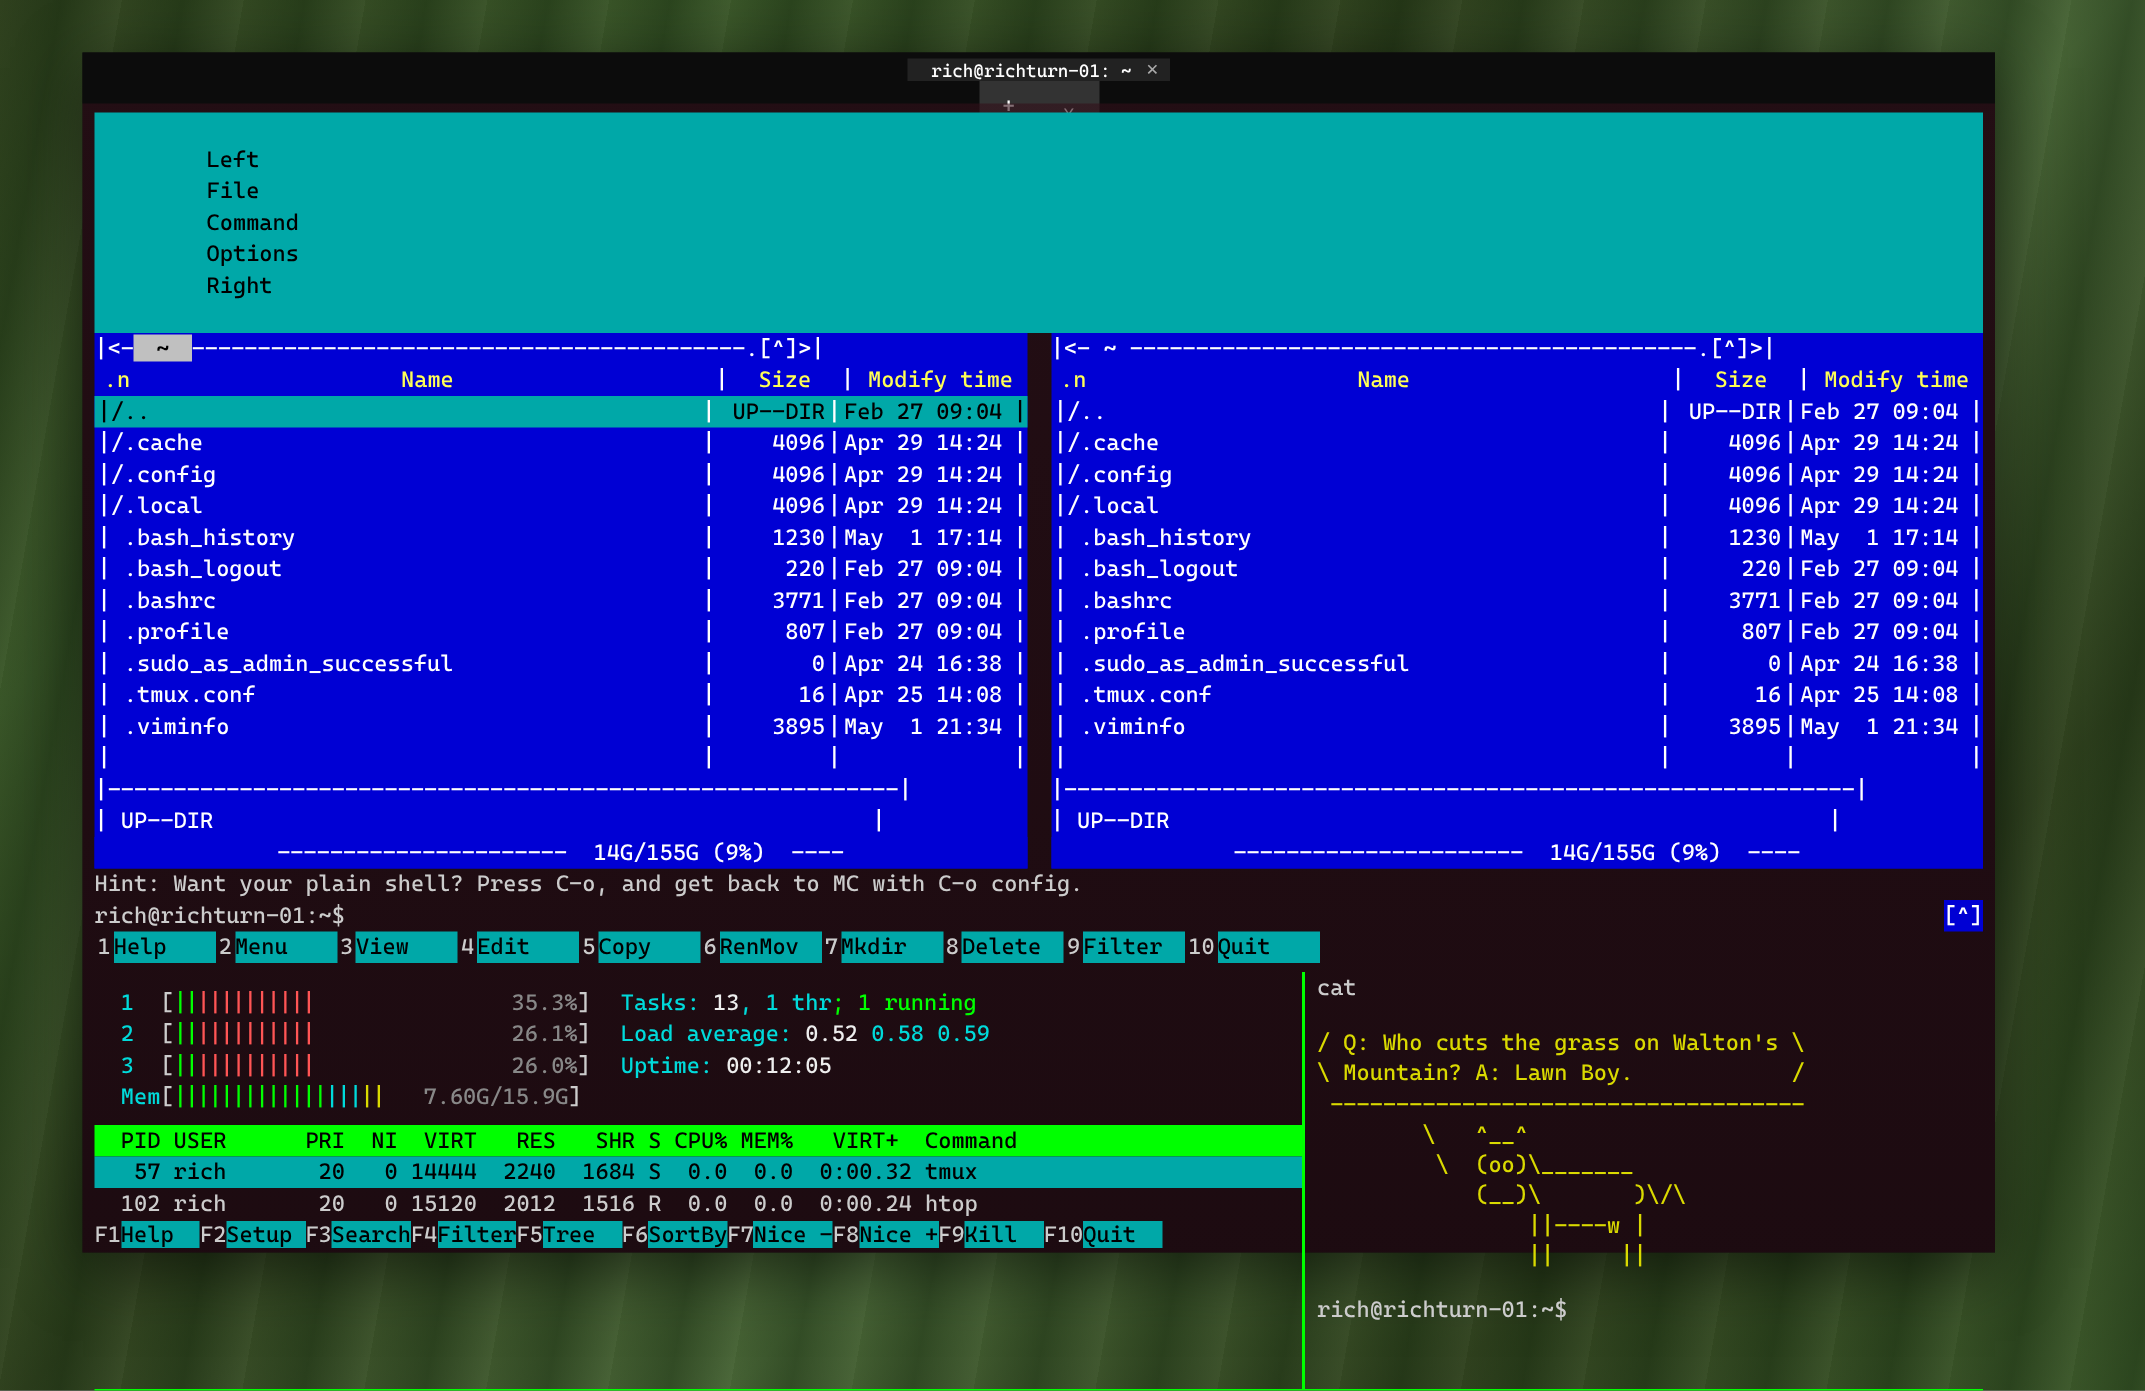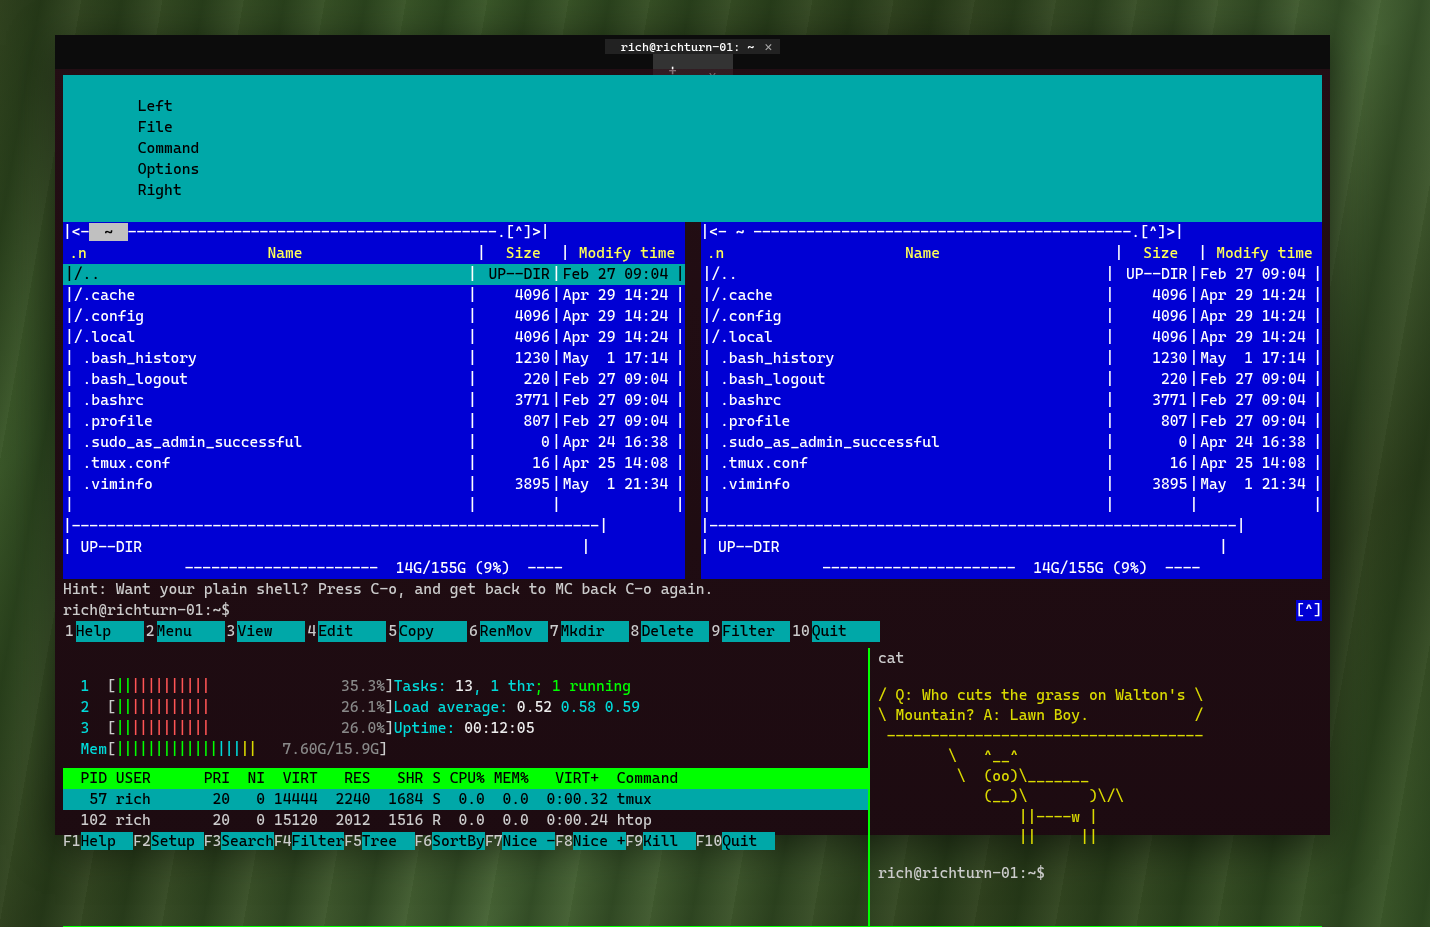--- a/index.html
+++ b/index.html
@@ -152,21 +152,21 @@
   }
   .tmux-pane-left {
     width: 805px;
   }
   .tmux-pane-right {
     flex: 1;
     border-left: 2px solid #00ff00;
     padding-left: 8px;
     color: #ccc;
   }
-  .htop-meters { display:flex; margin-top:28px;}
+  .htop-meters { display:flex; gap:20px; margin-top:10px;}
   .htop-col { }
   .meter-line { white-space: pre; }
   .mc-cyan { color: #00dada; }
   .mc-gray { color: #888; }
   .mc-white { color: #eee; }
   .mc-green { color: #00ff00; }
   .mc-ylw { color: #dada00; }
   .mc-red { color: #ff5555; }
   .bar span{letter-spacing:-1px;}
   .htop-header {
@@ -267,21 +267,21 @@
           <div class="mc-row"><div class="c-name">| .sudo_as_admin_successful</div><div class="mc-sep">|</div><div class="c-size">0</div><div class="mc-sep">|</div><div class="c-time">Apr 24 16:38</div><span>|</span></div>
           <div class="mc-row"><div class="c-name">| .tmux.conf</div><div class="mc-sep">|</div><div class="c-size">16</div><div class="mc-sep">|</div><div class="c-time">Apr 25 14:08</div><span>|</span></div>
           <div class="mc-row"><div class="c-name">| .viminfo</div><div class="mc-sep">|</div><div class="c-size">3895</div><div class="mc-sep">|</div><div class="c-time">May  1 21:34</div><span>|</span></div>
           <div class="mc-row"><div class="c-name">|</div><div class="mc-sep">|</div><div class="c-size"></div><div class="mc-sep">|</div><div class="c-time"></div><span>|</span></div>
           <div class="mc-status">|------------------------------------------------------------|</div>
           <div class="mc-status">| UP--DIR                                                  |</div>
           <div class="mc-footer">----------------------  14G/155G (9%)  ----</div>
         </div>
     </div>
 
-    <div class="hint-line">Hint: Want your plain shell? Press C-o, and get back to MC back C-o again.</div>
+    <div class="hint-line">Hint: Want your plain shell? Press C-o, and get back to MC with C-o config.</div>
     <div class="prompt-line">
       <span>rich@richturn-01:~$</span>
       <span class="sp"></span>
       <span class="brkt">[^]</span>
     </div>
     <div class="fkeys" id="mc-fkeys">
         <div class="fkey">
           <span class="num"> 1</span>
           <span class="label">Help</span>
         </div>

